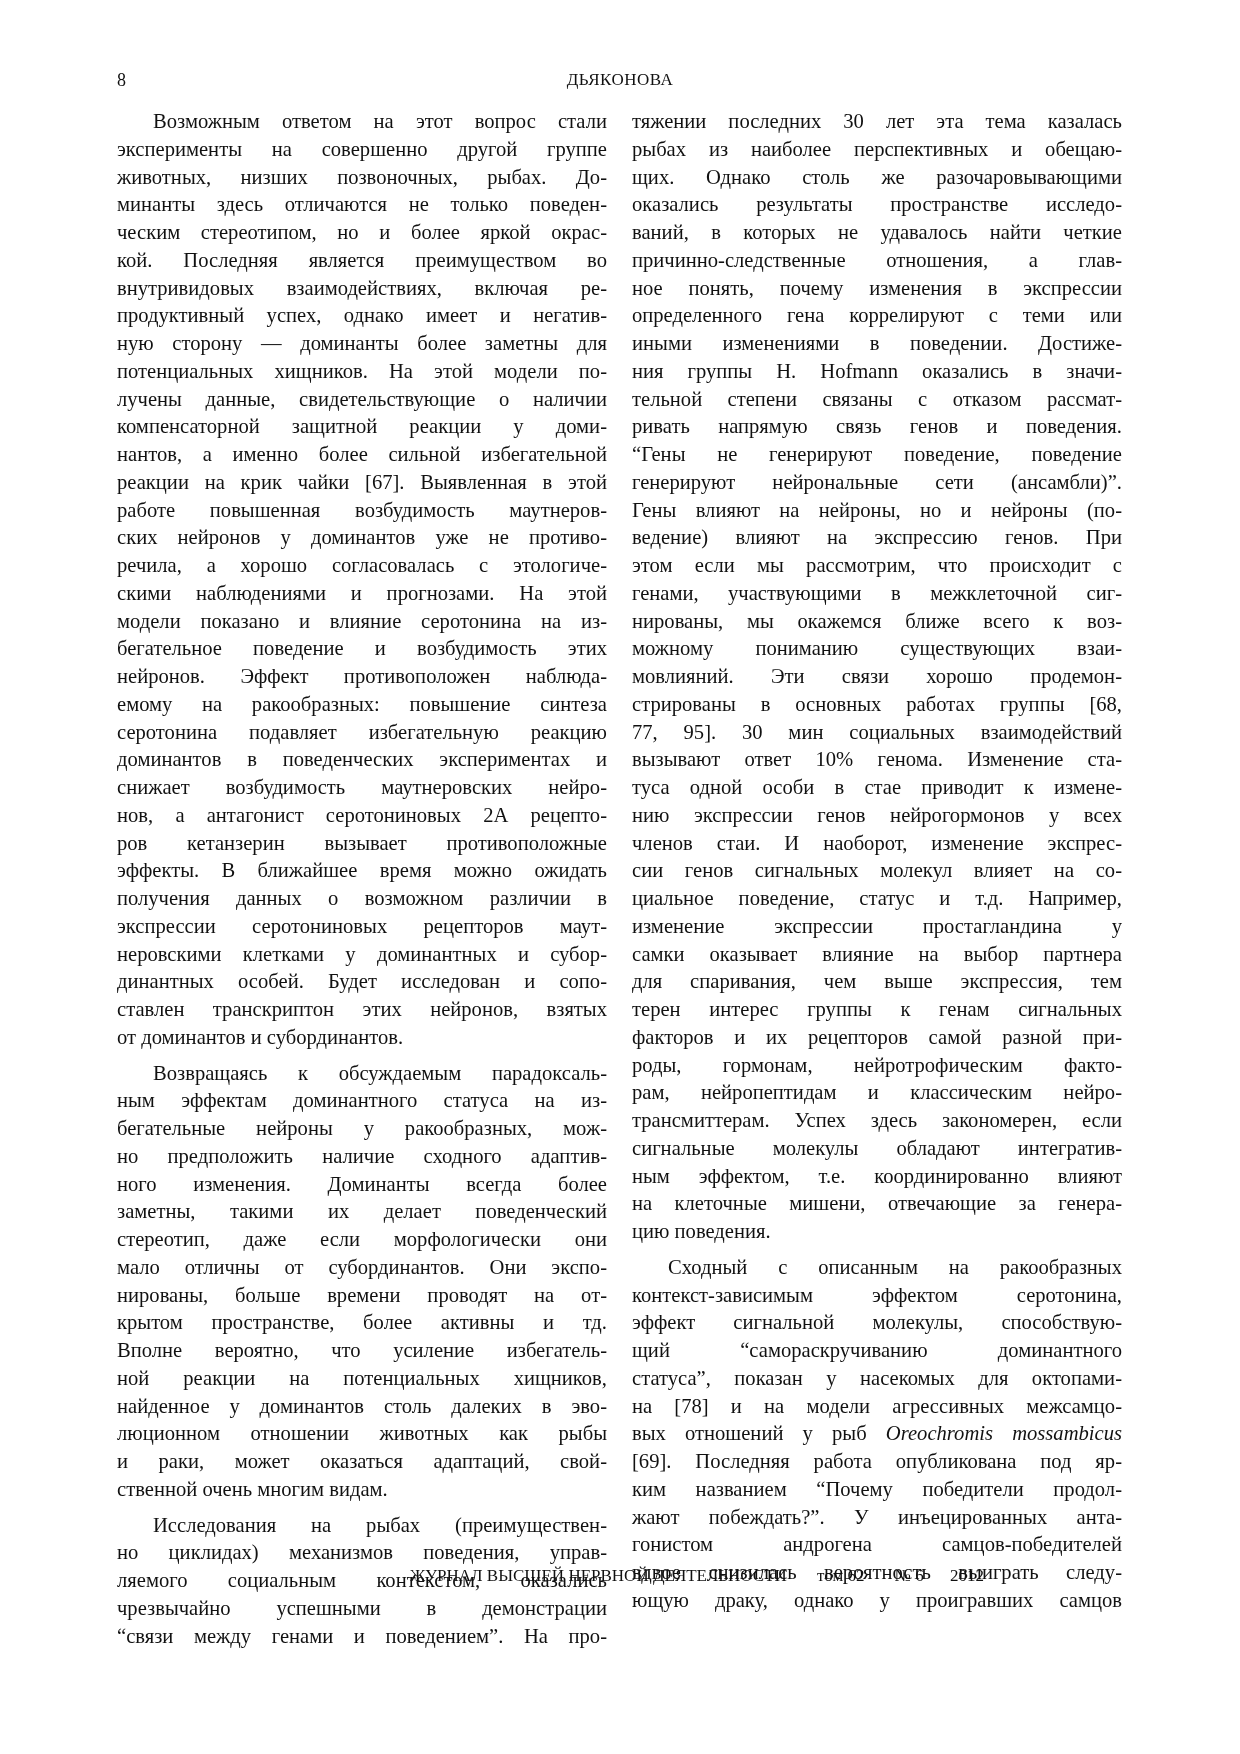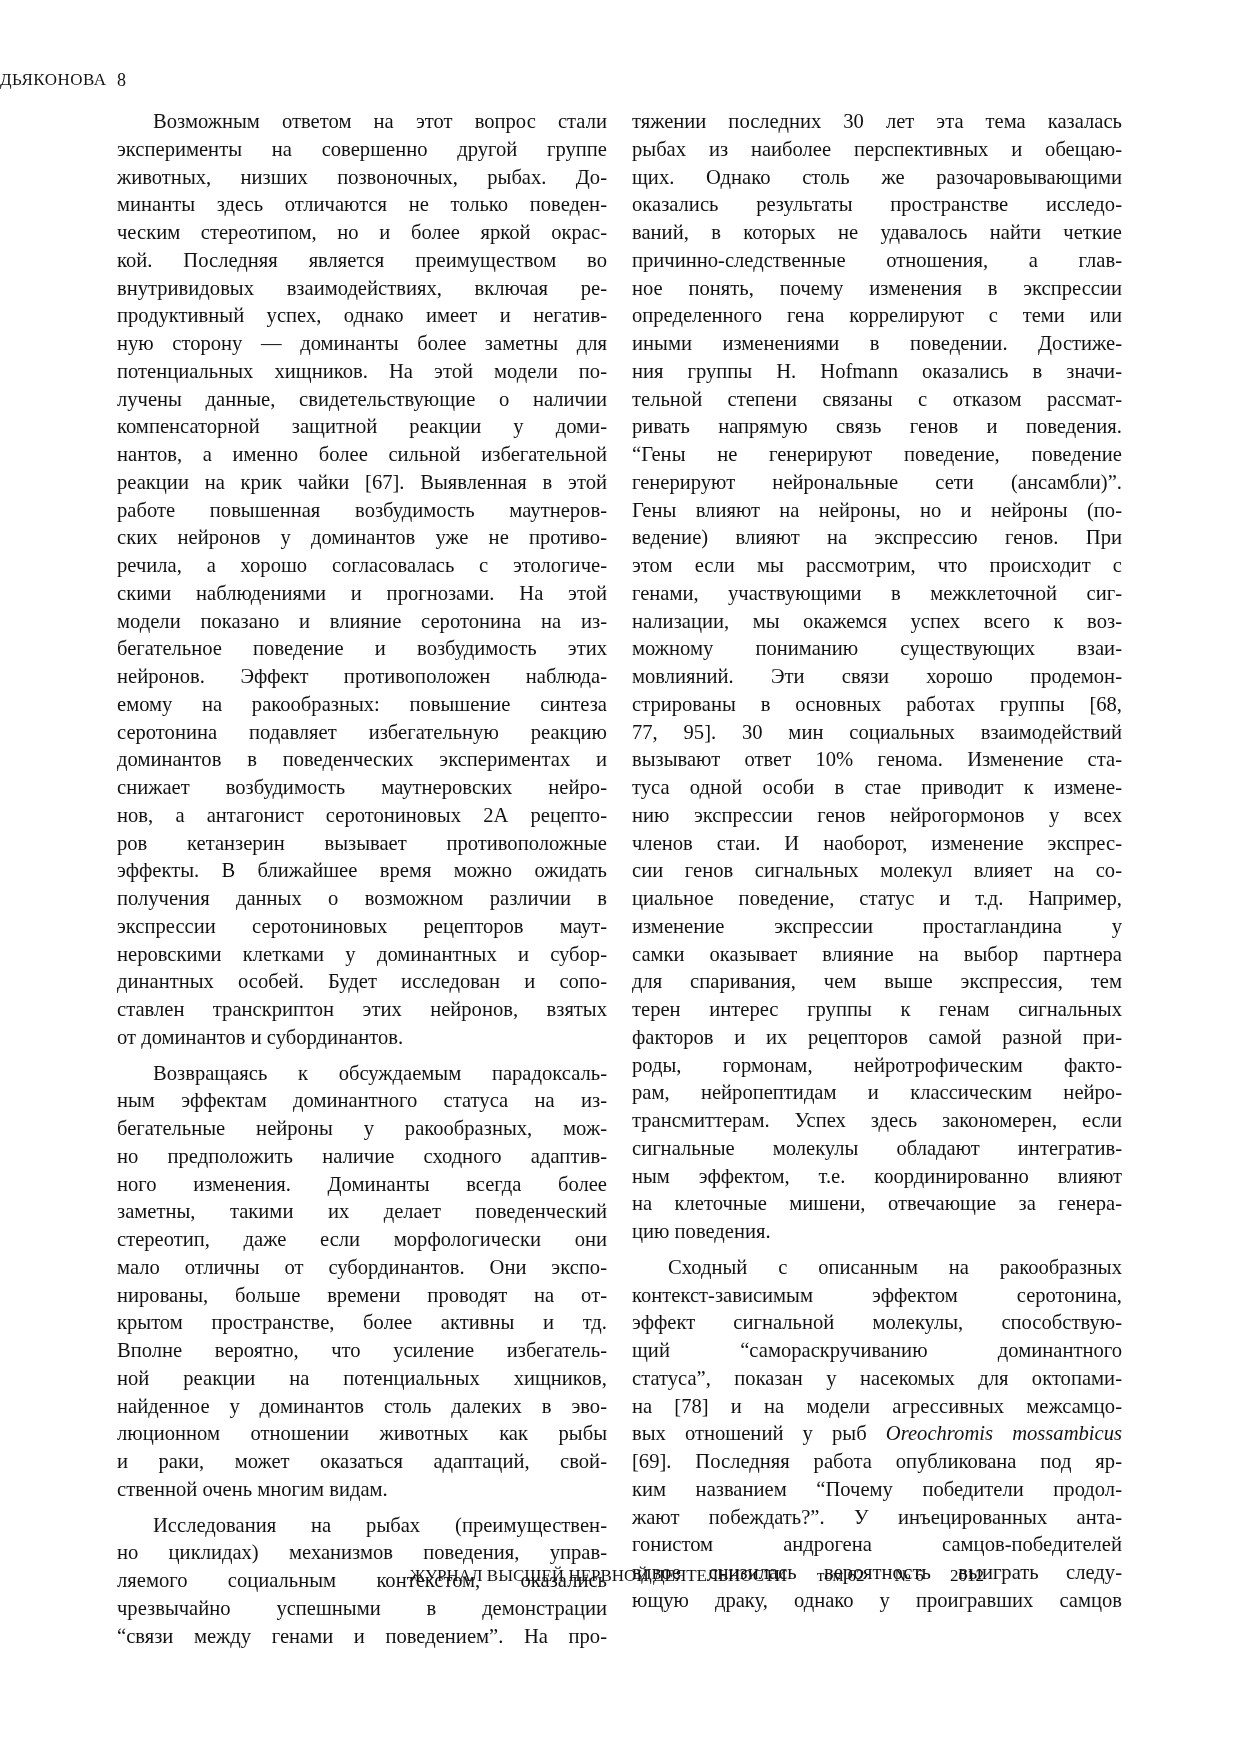--- a/index.html
+++ b/index.html
@@ -1,19 +1,19 @@
 <!DOCTYPE html>
 <html><head>
 <meta charset="utf-8">
 <style>
   html, body { margin:0; padding:0; background:#ffffff; }
   body { width:1240px; height:1754px; position:relative; overflow:hidden;
          font-family:"Liberation Serif","DejaVu Serif",serif; color:#111; }
   .page-number { position:absolute; left:117px; top:70px; font-size:18px; }
-  .running-head { position:absolute; left:0; width:1240px; top:70px; font-size:17px; letter-spacing:0.5px; }
+  .running-head { position:absolute; left:0; width:1240px; top:70px; text-align:center; font-size:17px; letter-spacing:0.5px; }
   .col { position:absolute; top:108px; width:490px; font-size:20.6px; line-height:27.75px; }
   .col-left { left:117px; }
   .col-right { left:632px; }
   .para { margin:0; }
   .para + .para { margin-top:8px; }
   .line { display:block; text-align:justify; text-align-last:justify; white-space:nowrap; height:27.75px; }
   .line.last { text-align-last:left; }
   .line.indent { padding-left:36px; }
   .footer { position:absolute; top:1526px; left:410px; font-size:17px; white-space:nowrap; }
   .footer span { display:inline-block;margin-top:40px; }
@@ -104,21 +104,21 @@
       <span class="line">иными изменениями в поведении. Достиже-</span>
       <span class="line">ния группы H. Hofmann оказались в значи-</span>
       <span class="line">тельной степени связаны с отказом рассмат-</span>
       <span class="line">ривать напрямую связь генов и поведения.</span>
       <span class="line">“Гены не генерируют поведение, поведение</span>
       <span class="line">генерируют нейрональные сети (ансамбли)”.</span>
       <span class="line">Гены влияют на нейроны, но и нейроны (по-</span>
       <span class="line">ведение) влияют на экспрессию генов. При</span>
       <span class="line">этом если мы рассмотрим, что происходит с</span>
       <span class="line">генами, участвующими в межклеточной сиг-</span>
-      <span class="line">нализации, мы окажемся успех всего к воз-</span>
+      <span class="line">нированы, мы окажемся ближе всего к воз-</span>
       <span class="line">можному пониманию существующих взаи-</span>
       <span class="line">мовлияний. Эти связи хорошо продемон-</span>
       <span class="line">стрированы в основных работах группы [68,</span>
       <span class="line">77, 95]. 30 мин социальных взаимодействий</span>
       <span class="line">вызывают ответ 10% генома. Изменение ста-</span>
       <span class="line">туса одной особи в стае приводит к измене-</span>
       <span class="line">нию экспрессии генов нейрогормонов у всех</span>
       <span class="line">членов стаи. И наоборот, изменение экспрес-</span>
       <span class="line">сии генов сигнальных молекул влияет на со-</span>
       <span class="line">циальное поведение, статус и т.д. Например,</span>

